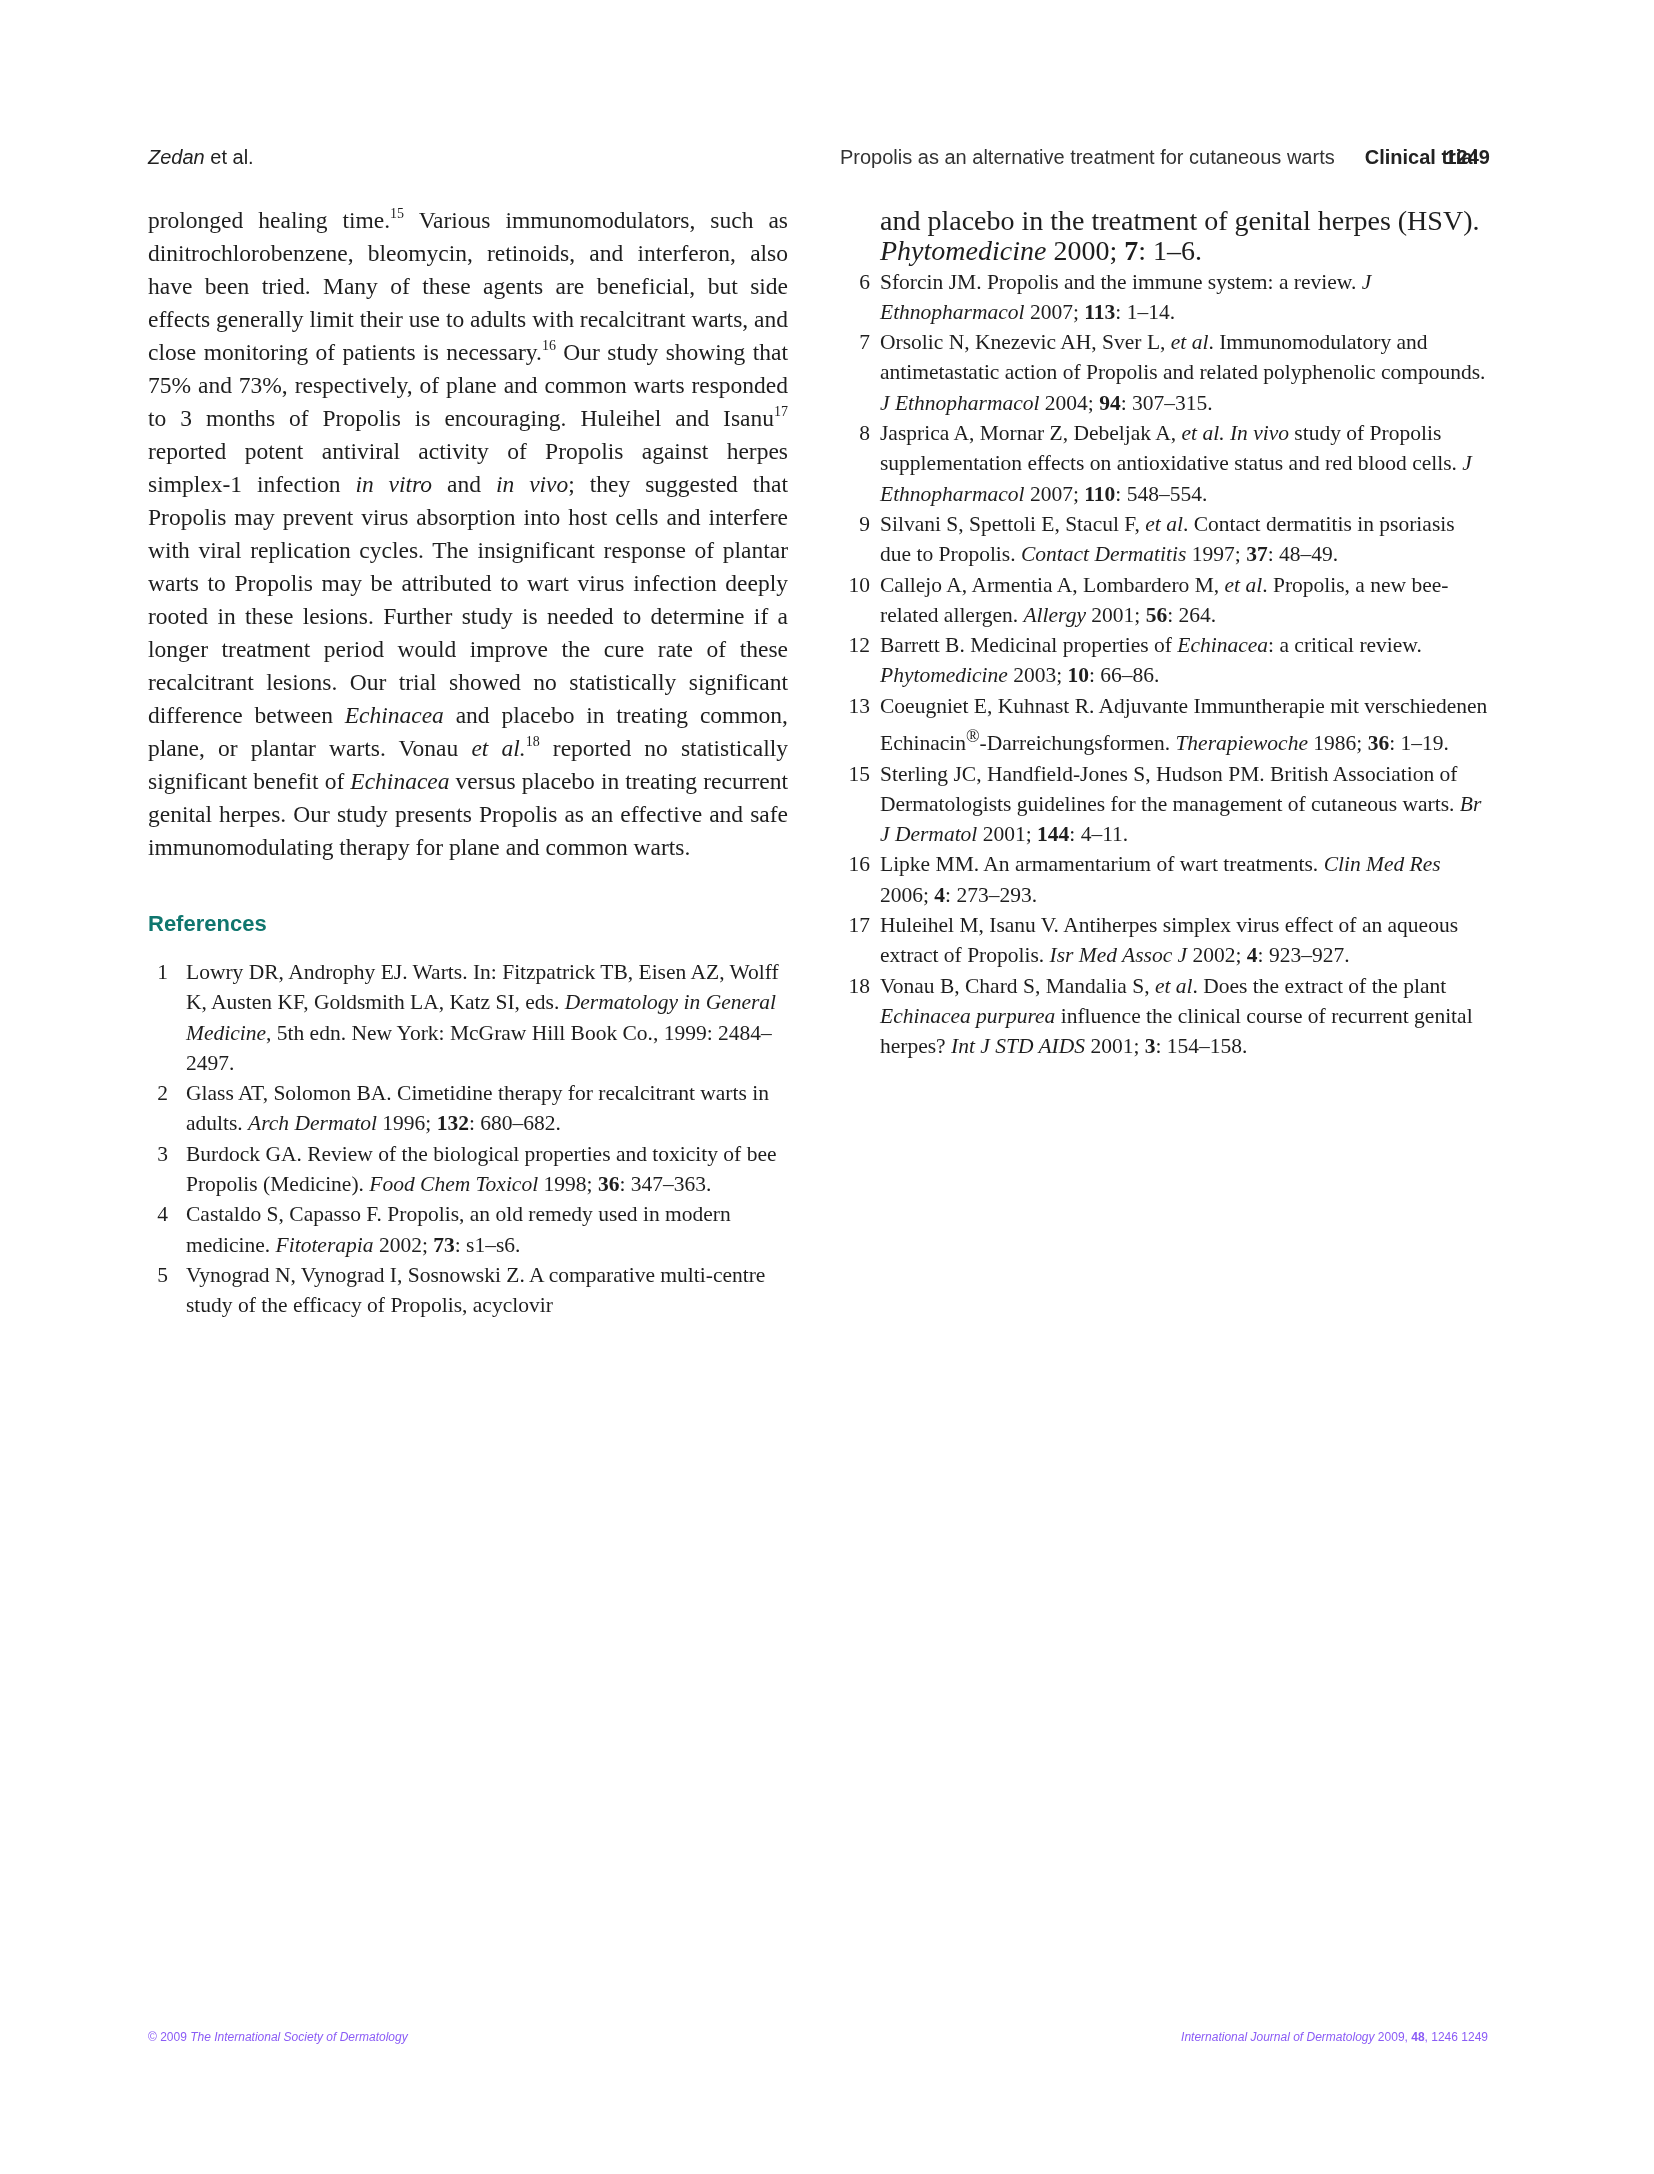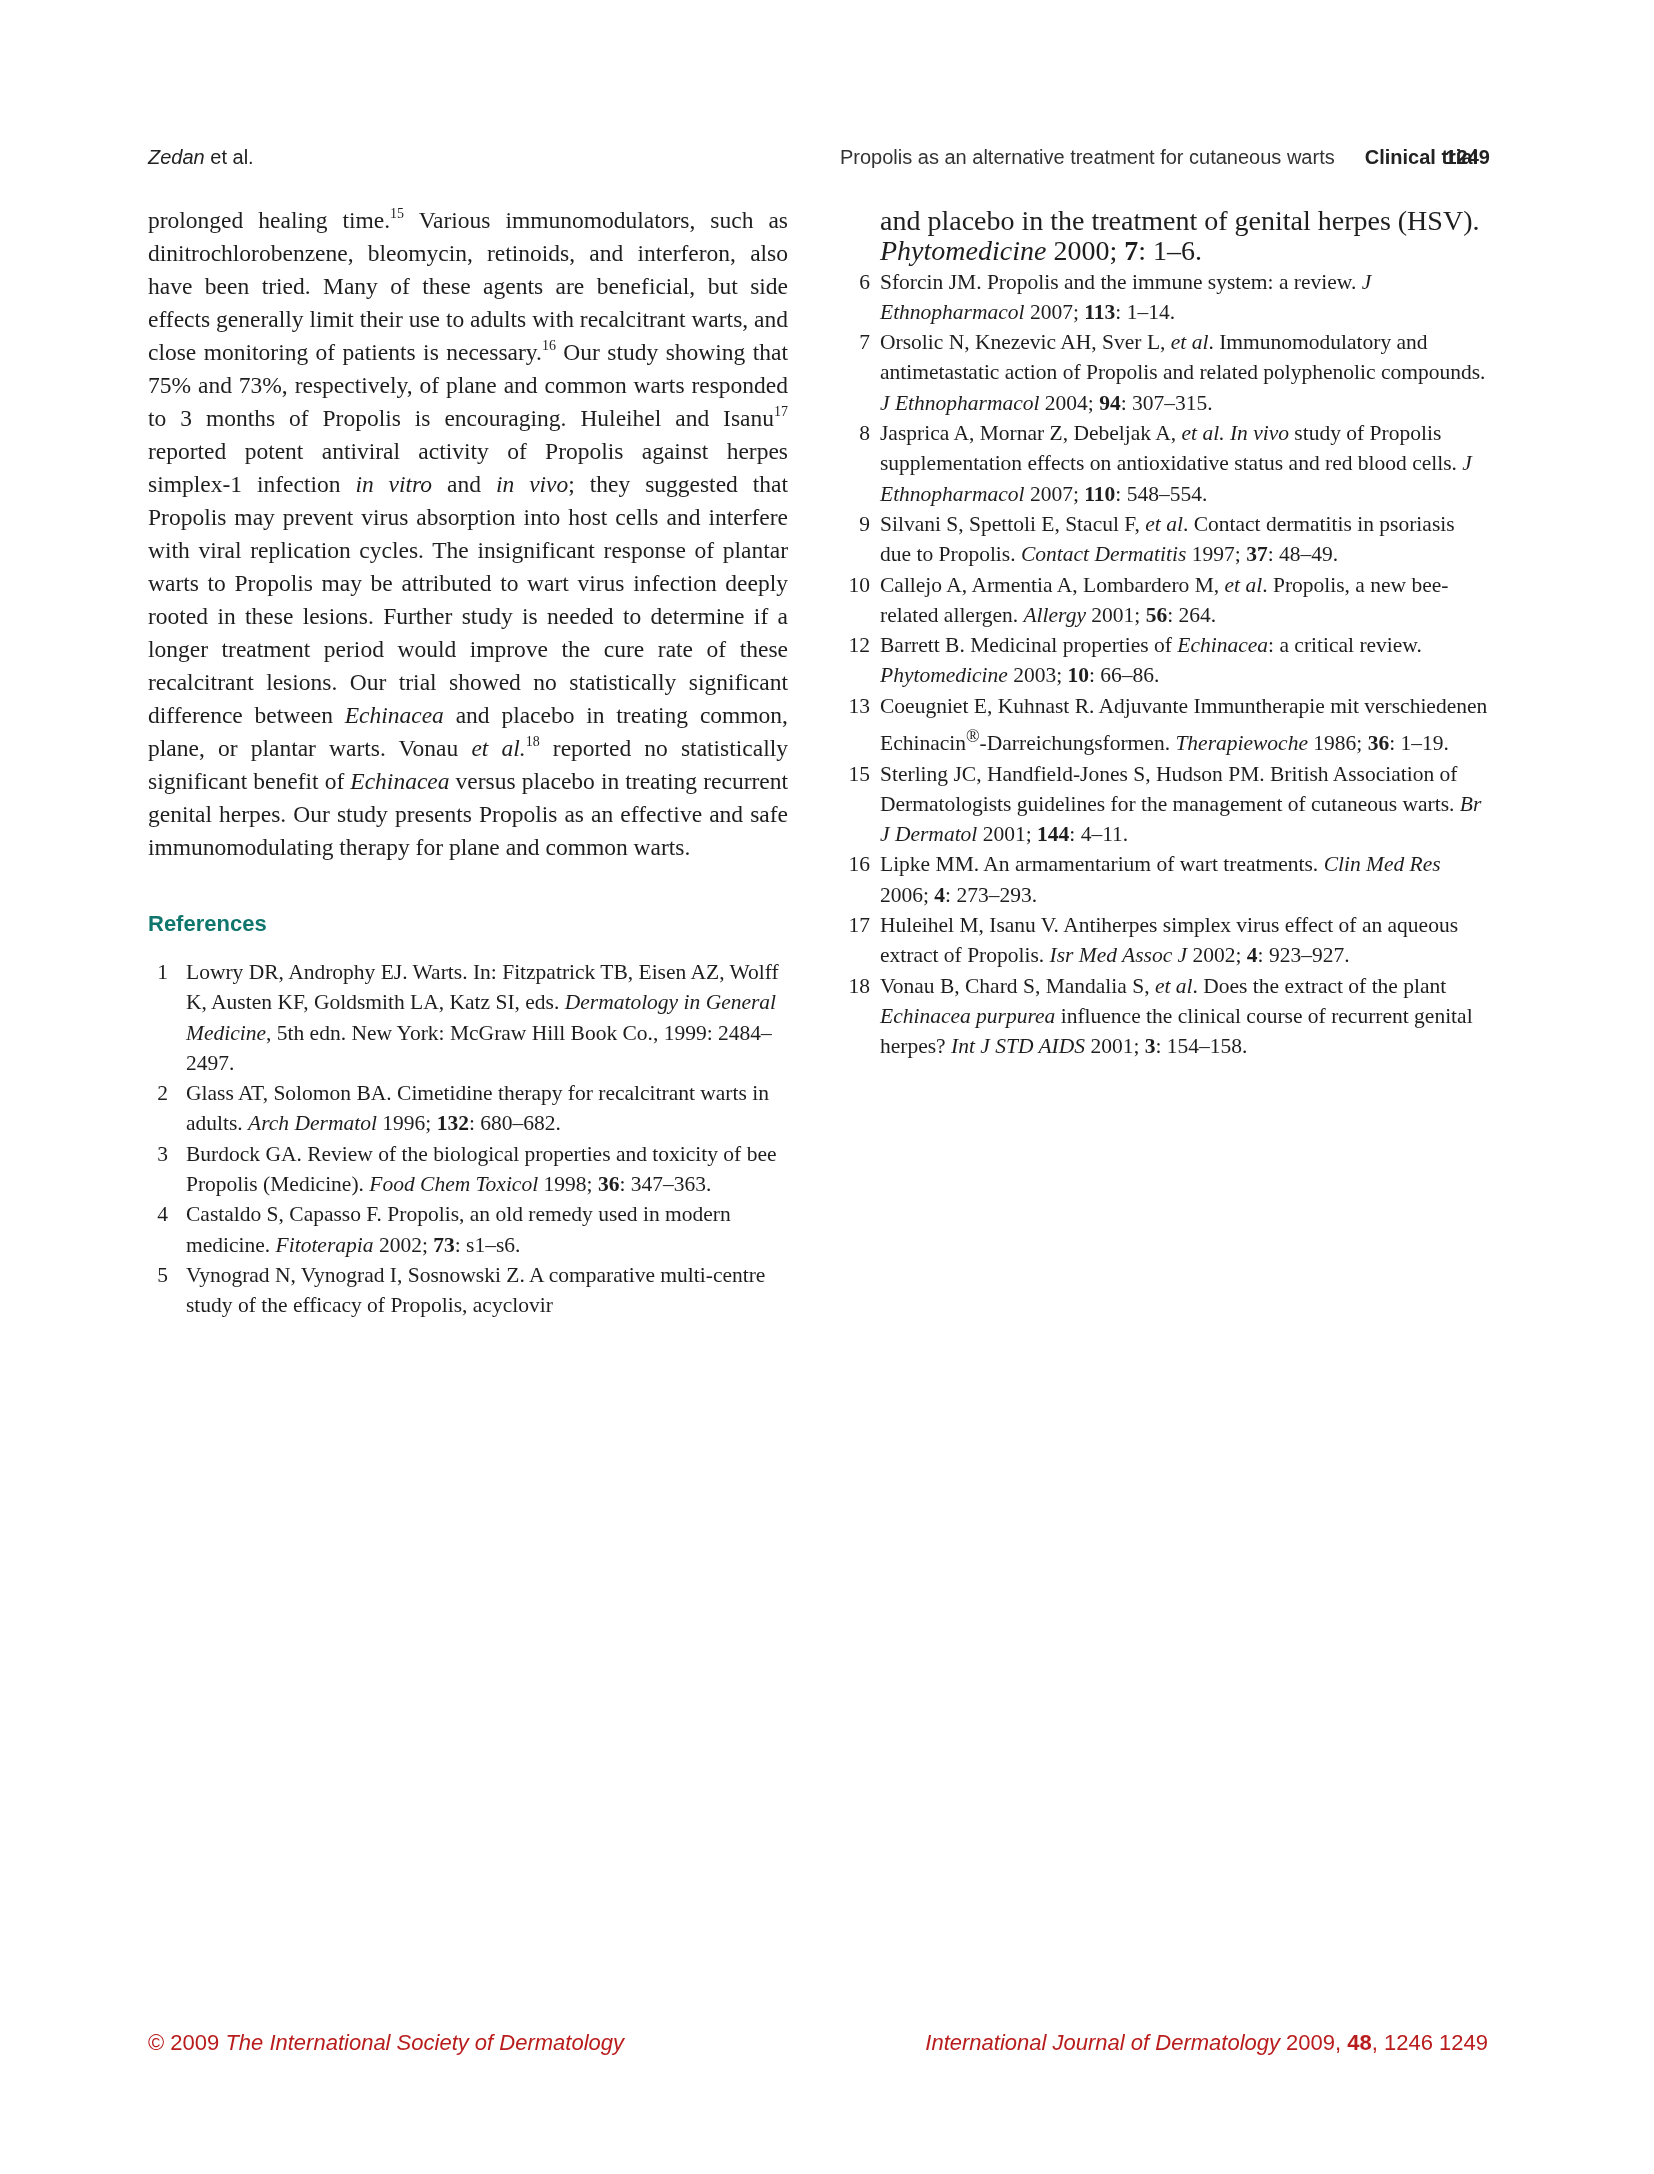--- a/index.html
+++ b/index.html
@@ -22,21 +22,21 @@
 
   .refs { list-style: none; margin: 0; padding: 0; }
   .ref { position: relative; padding-left: 38px; font-size: 21.5px; line-height: 30.3px; }
   .ref .num { position: absolute; left: 0; width: 28px; text-align: right; }
   .col-left .ref .num { width: 20px; }
   .col-left .ref { padding-left: 38px; }
   .ref i { font-style: italic; }
   .ref b { font-weight: bold; }
   .ref-cont { padding-left: 38px; font-size: 28px; line-height: 30.3px; }
 
-  .ftr { position: absolute; top: 2030px; font-family: "Liberation Sans", sans-serif; font-size: 22px; color: #b91c1c; }
+  .ftr { position: absolute; top: 2030px; font-family: "Liberation Sans", sans-serif; font-size: 12px; color: #8b5cf6; }
   .ftr-left { left: 148px; }
   .ftr-left i { font-style: italic; }
   .ftr-right { right: 166px; }
   .ftr-right i { font-style: italic; margin-top: 44px; }
   .ftr-right b { font-weight: bold; }
 </style>
 </head>
 <body>
 
 <div class="hdr hdr-left"><i>Zedan</i><span> et al.</span></div>

